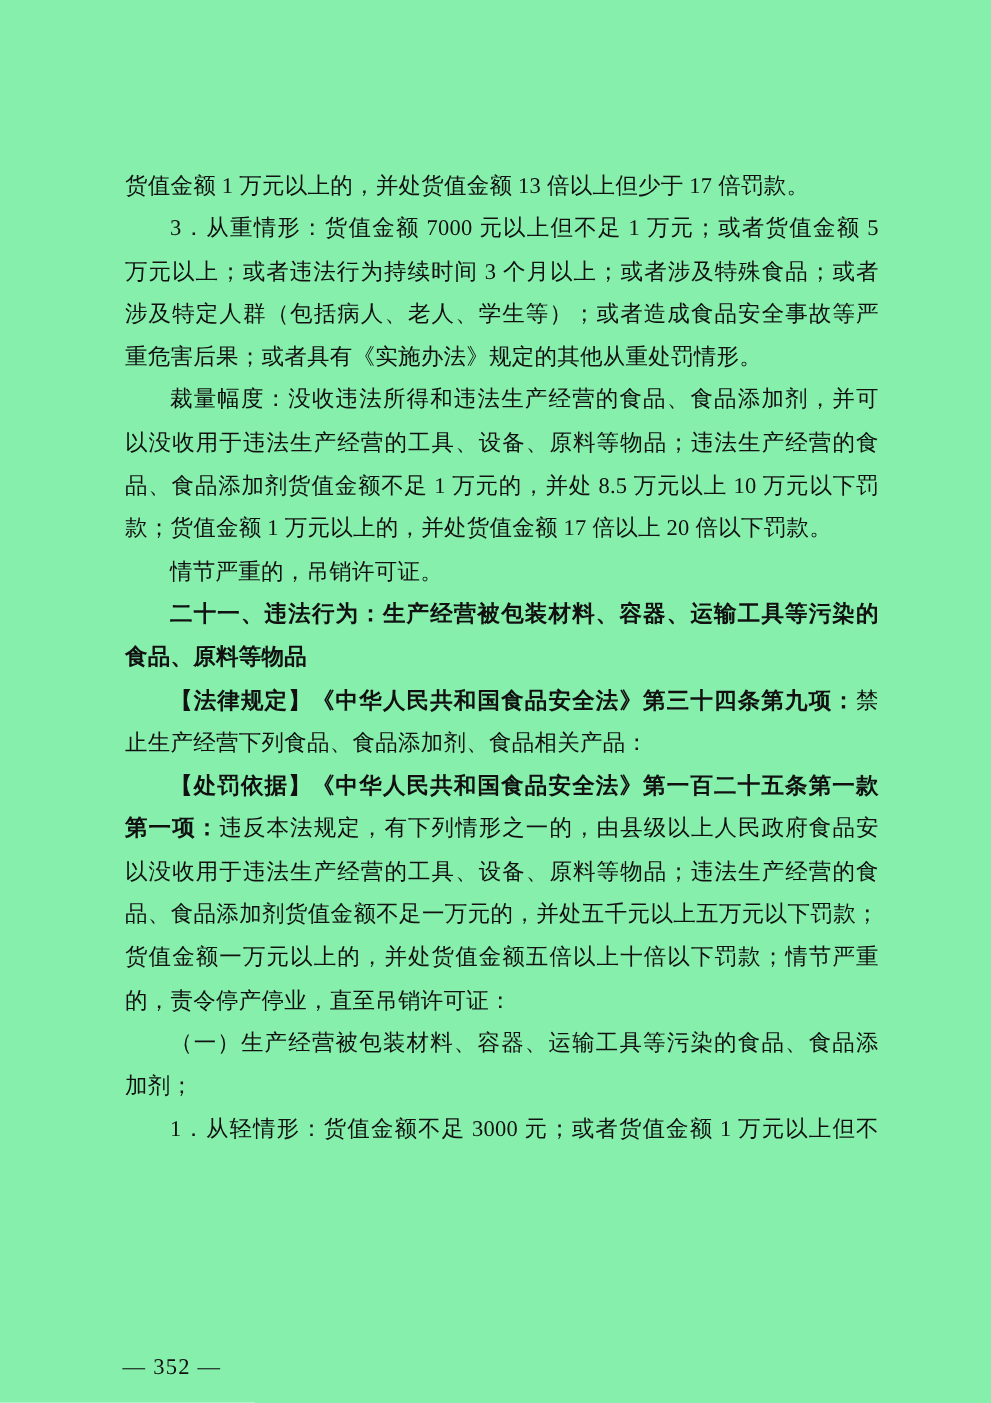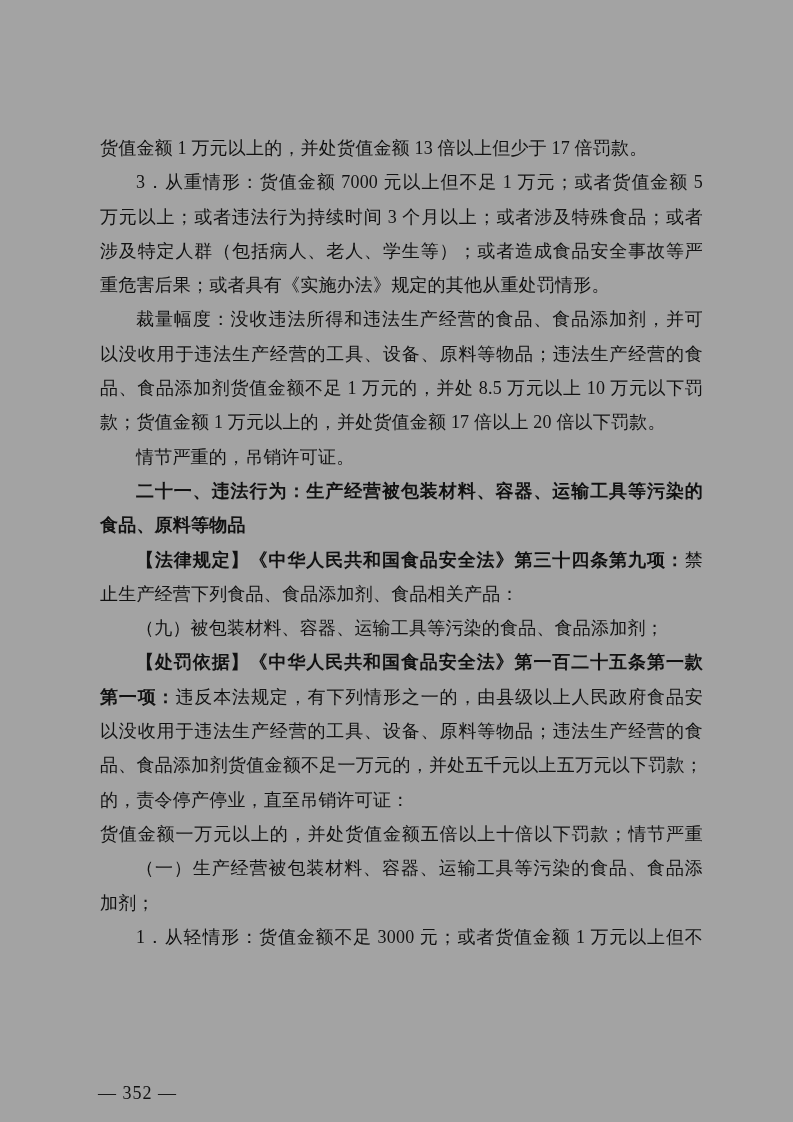--- a/index.html
+++ b/index.html
@@ -12,21 +12,21 @@
     position: relative;
     width: 793px;
     height: 1122px;
     font-family: "Liberation Serif", "DejaVu Serif", serif;
     color: #111111;
     overflow: hidden;
   }
   .page {
     position: absolute;
     inset: 0;
-    background: #a3a3a3;
+    background: #86efac;
   }
   .text-block {
     position: absolute;
     left: 100px;
     top: 131px;
     width: 603px;
   }
   .line {
     font-size: 18px;
     line-height: 34.3px;
@@ -67,25 +67,24 @@
       <div class="line"><span>重危害后果；或者具有《实施办法》规定的其他从重处罚情形。</span></div>
       <div class="line indent justify"><span>裁量幅度：没收违法所得和违法生产经营的食品、食品添加剂，并可</span></div>
       <div class="line justify"><span>以没收用于违法生产经营的工具、设备、原料等物品；违法生产经营的食</span></div>
       <div class="line justify"><span>品、食品添加剂货值金额不足 1 万元的，并处 8.5 万元以上 10 万元以下罚</span></div>
       <div class="line"><span>款；货值金额 1 万元以上的，并处货值金额 17 倍以上 20 倍以下罚款。</span></div>
       <div class="line indent"><span>情节严重的，吊销许可证。</span></div>
       <div class="line indent justify"><span class="bold">二十一、违法行为：生产经营被包装材料、容器、运输工具等污染的</span></div>
       <div class="line"><span class="bold">食品、原料等物品</span></div>
       <div class="line indent justify"><span class="bold">【法律规定】《中华人民共和国食品安全法》第三十四条第九项：</span><span>禁</span></div>
       <div class="line"><span>止生产经营下列食品、食品添加剂、食品相关产品：</span></div>
-      <div class="line indent"><span>（九）被包装材料、容器、运输工具等污染的食品、食品添加剂；</span></div>
       <div class="line indent justify"><span class="bold">【处罚依据】《中华人民共和国食品安全法》第一百二十五条第一款</span></div>
       <div class="line justify"><span class="bold">第一项：</span><span>违反本法规定，有下列情形之一的，由县级以上人民政府食品安</span></div>
       <div class="line justify"><span>以没收用于违法生产经营的工具、设备、原料等物品；违法生产经营的食</span></div>
       <div class="line justify"><span>品、食品添加剂货值金额不足一万元的，并处五千元以上五万元以下罚款；</span></div>
+      <div class="line justify"><span>货值金额一万元以上的，并处货值金额五倍以上十倍以下罚款；情节严重</span></div>
       <div class="line"><span>的，责令停产停业，直至吊销许可证：</span></div>
-      <div class="line justify"><span>货值金额一万元以上的，并处货值金额五倍以上十倍以下罚款；情节严重</span></div>
       <div class="line indent justify"><span>（一）生产经营被包装材料、容器、运输工具等污染的食品、食品添</span></div>
       <div class="line"><span>加剂；</span></div>
       <div class="line indent justify"><span>1．从轻情形：货值金额不足 3000 元；或者货值金额 1 万元以上但不</span></div>
     </div>
   <div class="page-footer">— 352 —</div>
 </div>
 
 </body></html>

